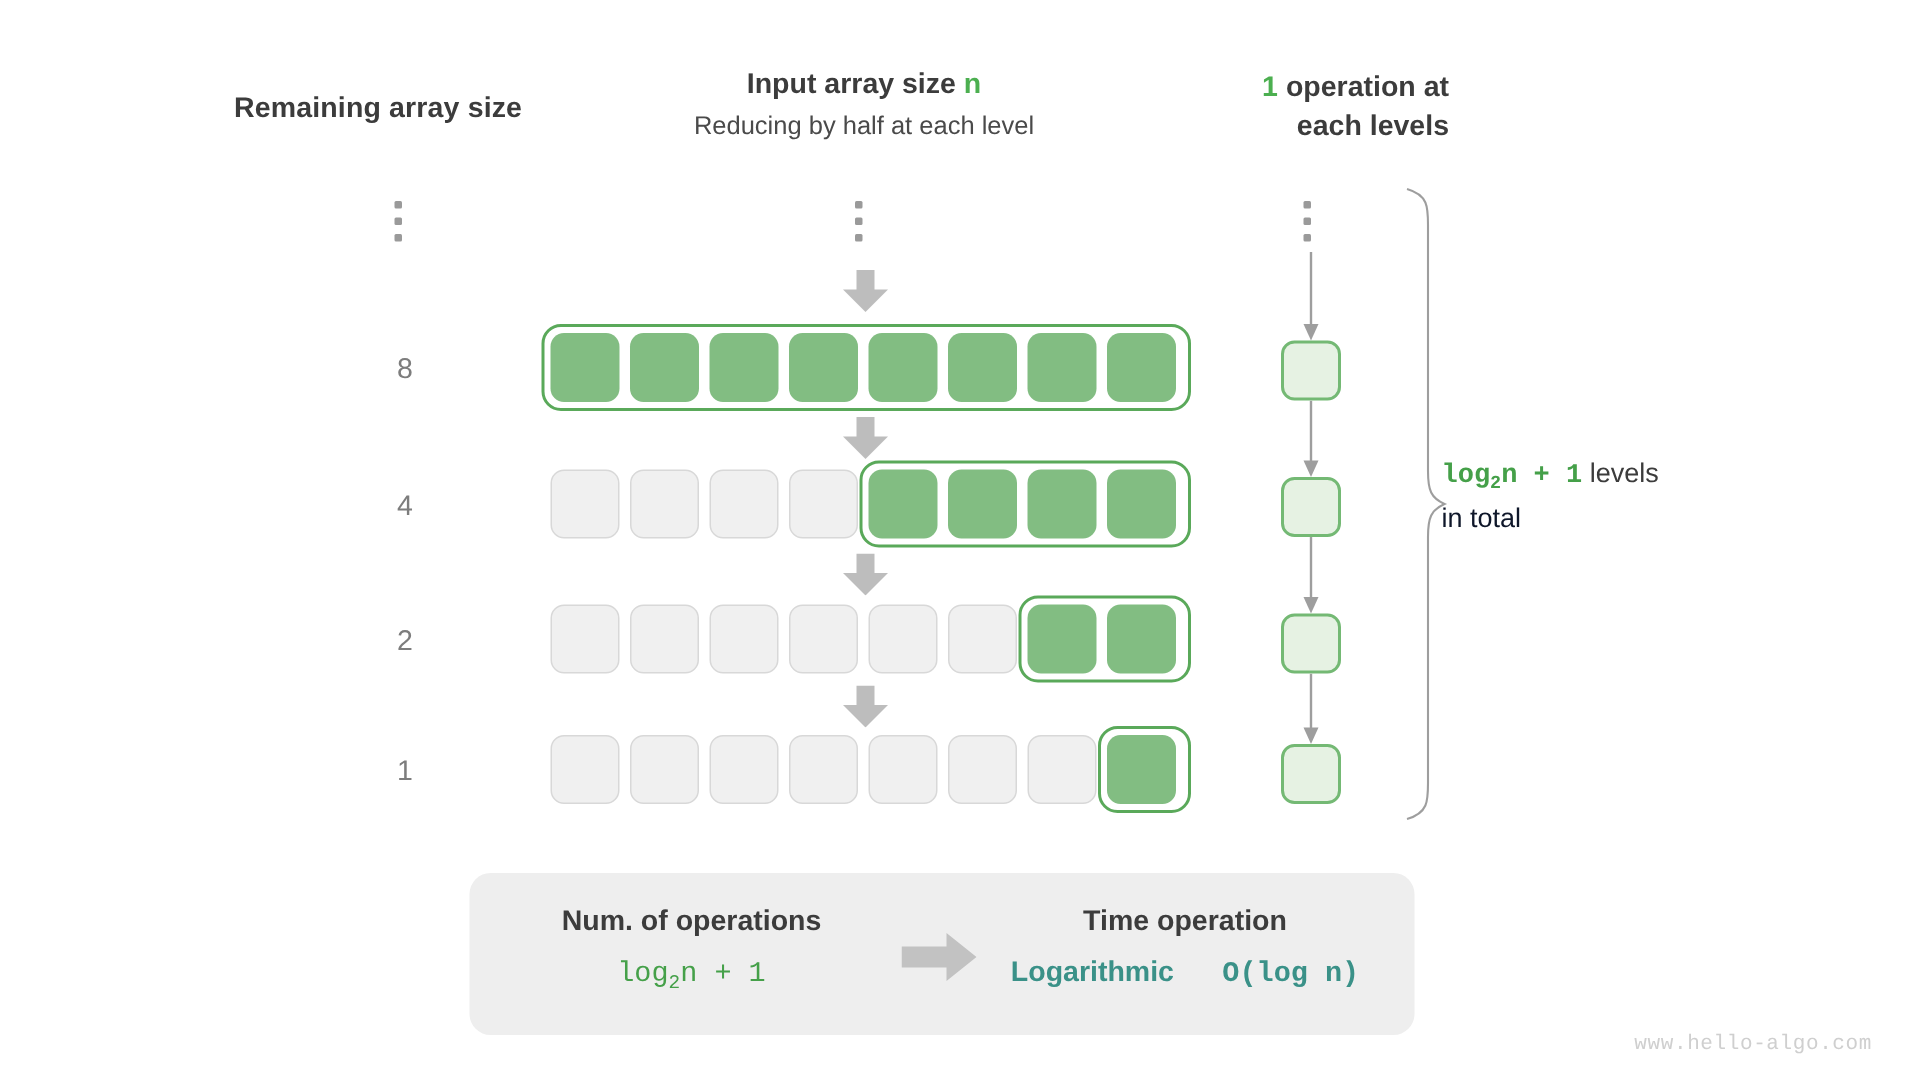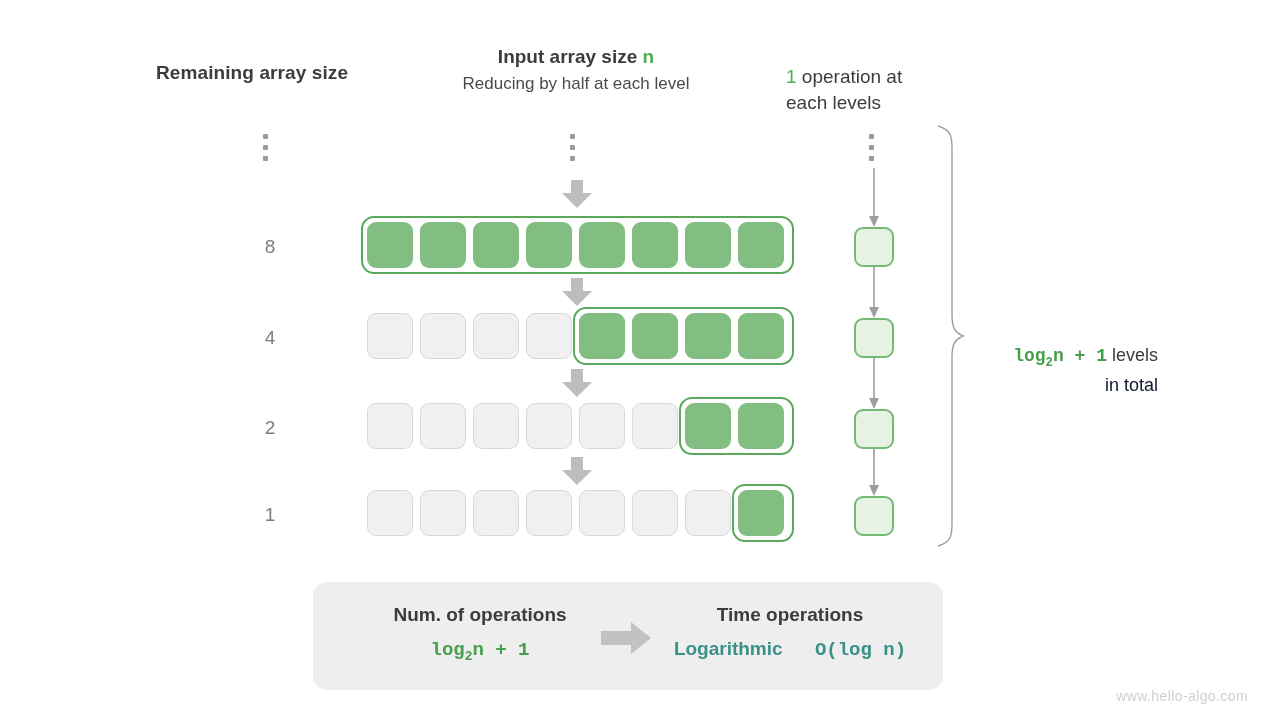--- a/index.html
+++ b/index.html
@@ -31,23 +31,23 @@
     left: 396px; top: 46px;
     width: 360px; text-align: center;
   }
   .hdr-mid .l1 {
     font-size: 19px; font-weight: bold; color: #3c3c3c;
   }
   .hdr-mid .l2 {
     font-size: 17px; color: #4a4a4a; margin-top: 6px;
   }
   .hdr-right {
-    left: 786px; top: 64px;
-    width: 180px; text-align: left;
-    font-size: 19px; font-weight: normal; color: #3c3c3c;
+    left: 786px; top: 46px;
+    width: 180px; text-align: right;
+    font-size: 19px; font-weight: bold; color: #3c3c3c;
     line-height: 1.35;
   }
   .green-accent { color: #4caf50; }
 
   
   .dots {
     display: flex; flex-direction: column;
     align-items: center; gap: 6px;
   }
   .dots i {
@@ -90,25 +90,24 @@
   .opbox {
     width: 40px; height: 40px;
     background: #e6f2e3;
     border: 2px solid #74b974;
     border-radius: 9px;
     box-sizing: border-box;
   }
 
   
   .brace-cap {
-    left: 928px; top: 302px;
+    left: 961px; top: 302px;
     width: 230px;
-    text-align: right;
+    text-align: left;
     line-height: 1.45;
-    margin-top: 40px;
   }
   .brace-cap .ln1 { font-size: 18px; }
   .brace-cap .ln2 { font-size: 18px; color: #0f172a; }
   .mono-green {
     font-family: "Liberation Mono", monospace;
     color: #45a049; font-weight: bold;
   }
   .mono-green sub { font-size: 0.68em; }
   .cap-plain { color: #3c3c3c; }
 
@@ -124,37 +123,37 @@
   }
   .sum-title {
     font-size: 19px; font-weight: bold; color: #3c3c3c;
   }
   .sum-val {
     margin-top: 12px;
     font-size: 19px;
   }
   .val-green {
     font-family: "Liberation Mono", monospace;
-    color: #45a049; font-weight: bold;
+    color: #45a049; font-weight: normal;
   }
   .val-green sub { font-size: .68em; }
   .val-teal-word {
     color: #3a9188; font-weight: bold;
     font-family: "Liberation Sans", sans-serif;
   }
   .val-teal-mono {
     color: #3a9188; font-weight: bold;
     font-family: "Liberation Mono", monospace;
     margin-left: 27px;
   }
 
   
   .watermark {
     right: 32px; bottom: 16px;
-    font-family: Liberation Sans, sans-serif;
+    font-family: Liberation Mono, monospace;
     font-size: 14px; color: #cfcfcf;
     letter-spacing: .4px;
   }
 </style>
 </head>
 <body>
 
 <div class="stage">
 
   <div class="abs hdr-left">Remaining array size</div>
@@ -284,33 +283,33 @@
 
   <div class="abs brace-cap">
     <div class="ln1">
       <span class="mono-green"><span>log</span><sub>2</sub><span>n + 1</span></span>
       <span class="cap-plain">levels</span>
     </div>
     <div class="ln2">in total</div>
   </div>
 
   <div class="abs summary">
-    <div class="sum-col" style="left:32px; top:22px; width:270px;">
+    <div class="sum-col" style="left:13px; top:22px; width:270px;">
       <div class="sum-title">Num. of operations</div>
       <div class="sum-val">
         <span class="val-green"><span>log</span><sub>2</sub><span>n + 1</span></span>
       </div>
     </div>
 
     <svg class="abs" style="left:288px; top:40px; width:50px; height:32px;" viewBox="0 0 50 32">
       <path d="M0 9 H30 V0 L50 16 L30 32 V23 H0 Z" fill="#c2c2c2"></path>
     </svg>
 
     <div class="sum-col" style="left:342px; top:22px; width:270px;">
-      <div class="sum-title">Time operations</div>
+      <div class="sum-title">Time operation</div>
       <div class="sum-val">
         <span class="val-teal-word">Logarithmic</span>
         <span class="val-teal-mono">O(log n)</span>
       </div>
     </div>
   </div>
 
   <div class="abs watermark">www.hello-algo.com</div>
 
 </div>

